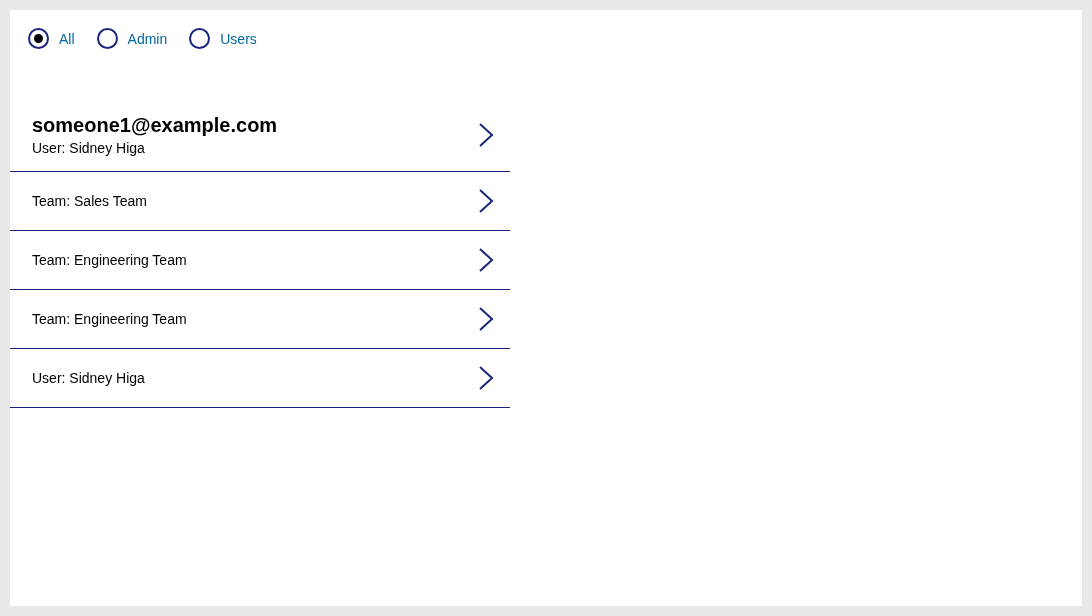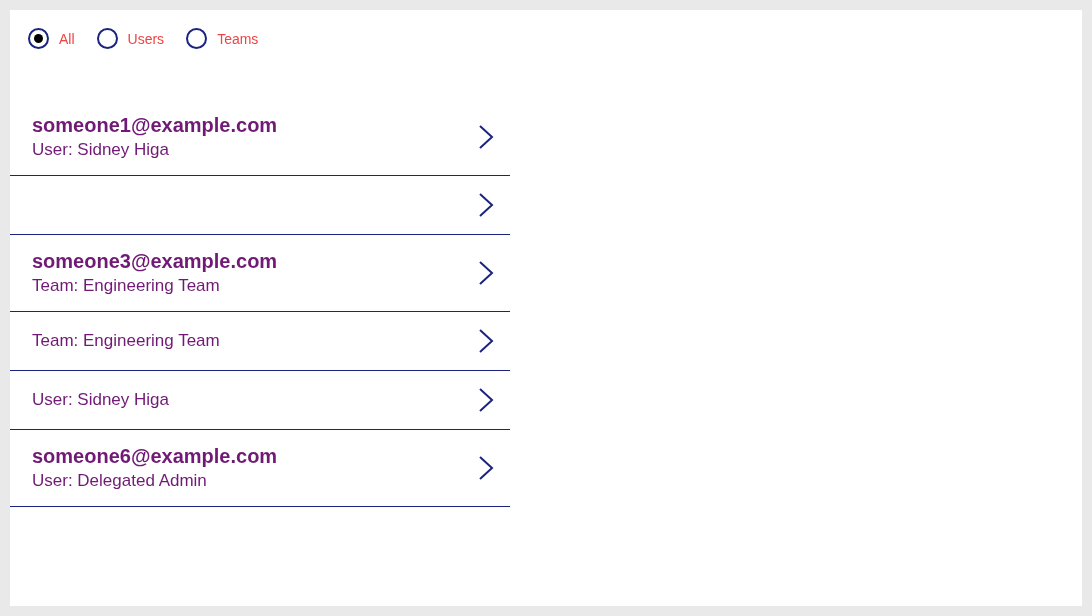--- a/index.html
+++ b/index.html
@@ -39,21 +39,21 @@
     .radio-dot {
       width: 9px;
       height: 9px;
       border-radius: 50%;
       background: #000000;
       display: none;
     }
     .radio-item.selected .radio-dot { display: block; }
     .radio-label {
       font-size: 14px;
-      color: #ef4444;
+      color: #0369a1;
     }
 
     
     .list-wrap {
       margin-top: 50px;
       width: 500px;
       height: 490px;
       overflow-y: scroll;
       border-top: none;
     }
@@ -71,26 +71,26 @@
       display: flex;
       align-items: center;
       justify-content: space-between;
       cursor: pointer;
     }
     .list-item:first-child { border-top: none; }
     .item-text { display: flex; flex-direction: column; gap: 2px; }
     .item-email {
       font-size: 20px;
       font-weight: 600;
-      color: #701a75;
+      color: #000000;
       line-height: 1.2;
     }
     .item-sub {
-      font-size: 17px;
-      color: #701a75;
+      font-size: 14px;
+      color: #000000;
       line-height: 1.3;
     }
     .chevron {
       flex: 0 0 auto;
       width: 22px;
       height: 30px;
     }
     .chevron svg { width: 100%; height: 100%; }
     .chevron path { stroke: #1a237e; stroke-width: 2; fill: none; }
 
@@ -104,55 +104,55 @@
 
   <div class="filter-row">
     <div class="radio-item selected">
       <span class="radio-circle">
           <span class="radio-dot"></span>
         </span>
       <span class="radio-label">All</span>
     </div>
     <div class="radio-item">
       <span class="radio-circle"></span>
-      <span class="radio-label">Users</span>
+      <span class="radio-label">Admin</span>
     </div>
     <div class="radio-item">
       <span class="radio-circle"></span>
-      <span class="radio-label">Teams</span>
+      <span class="radio-label">Users</span>
     </div>
   </div>
 
   <div class="list-wrap">
 
     <div class="list-item">
       <div class="item-text">
         <span class="item-email">someone1@example.com</span>
         <span class="item-sub">User: Sidney Higa</span>
       </div>
       <span class="chevron">
         <svg viewBox="0 0 22 30">
             <path d="M4 4 L16 15 L4 26"></path>
           </svg>
       </span>
     </div>
 
     <div class="list-item">
       <div class="item-text">
+        <span class="item-sub">Team: Sales Team</span>
       </div>
       <span class="chevron">
         <svg viewBox="0 0 22 30">
             <path d="M4 4 L16 15 L4 26"></path>
           </svg>
       </span>
     </div>
 
     <div class="list-item">
       <div class="item-text">
-        <span class="item-email">someone3@example.com</span>
         <span class="item-sub">Team: Engineering Team</span>
       </div>
       <span class="chevron">
         <svg viewBox="0 0 22 30">
             <path d="M4 4 L16 15 L4 26"></path>
           </svg>
       </span>
     </div>
 
     <div class="list-item">
@@ -170,28 +170,17 @@
       <div class="item-text">
         <span class="item-sub">User: Sidney Higa</span>
       </div>
       <span class="chevron">
         <svg viewBox="0 0 22 30">
             <path d="M4 4 L16 15 L4 26"></path>
           </svg>
       </span>
     </div>
 
-    <div class="list-item">
-      <div class="item-text">
-        <span class="item-email">someone6@example.com</span>
-        <span class="item-sub">User: Delegated Admin</span>
-      </div>
-      <span class="chevron">
-        <svg viewBox="0 0 22 30">
-            <path d="M4 4 L16 15 L4 26"></path>
-          </svg>
-      </span>
-    </div>
 
     <div class="spacer"></div>
   </div>
 
 </div>
 
 </body></html>

